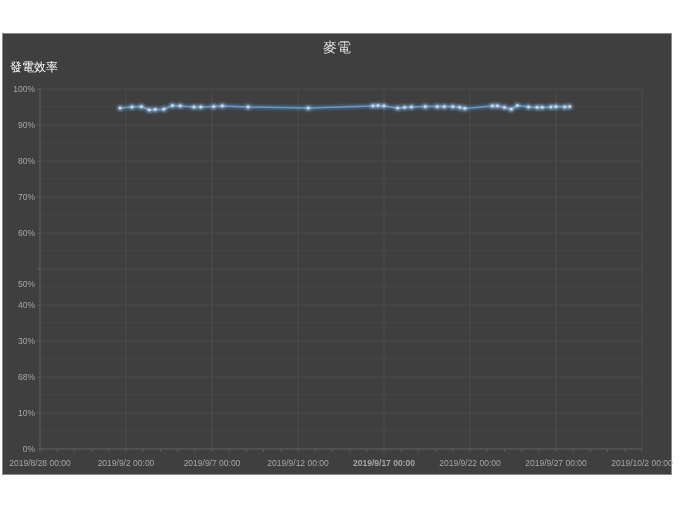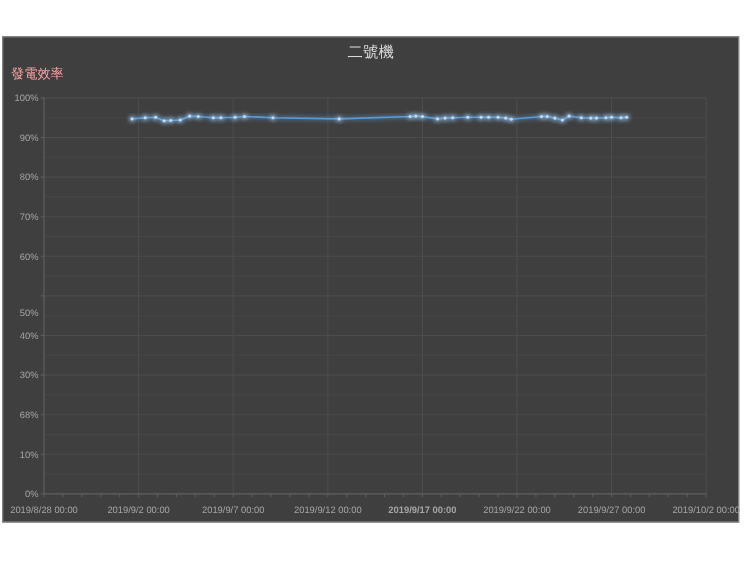--- a/index.html
+++ b/index.html
@@ -14,36 +14,36 @@
     border:1px solid #8a8a8a;
     box-sizing:border-box;
   }
   .titles{
     position:absolute;left:0;top:4px;width:100%;
     text-align:center;line-height:19px;
     color:#d9d9d9;font-size:14px;
   }
   .ylab{
     position:absolute;left:7px;top:25px;
-    color:#fca5a5;font-size:12px;
+    color:#ffffff;font-size:12px;
   }
   .tick-label{
     position:absolute;color:#a6a6a6;font-size:8.5px;white-space:nowrap;
   }
   .ytick{text-align:right;}
   .xtick{text-align:center;}
   svg{position:absolute;left:0;top:0;}
 </style>
 </head>
 <body>
 
 <div class="page">
   <div class="chart" id="chart">
     <div class="titles">
-      <div>二號機</div>
+      <div>麥電</div>
     </div>
     <div class="ylab">發電效率</div>
     <svg id="plot" width="668" height="440">
         <defs>
           <filter id="glow" x="-50%" y="-50%" width="200%" height="200%">
             <feGaussianBlur stdDeviation="1.7"></feGaussianBlur>
           </filter>
         </defs>
         <line x1="37" y1="397" x2="639" y2="397" stroke="#474747" stroke-width="1"></line>
         <line x1="37" y1="361" x2="639" y2="361" stroke="#474747" stroke-width="1"></line>

